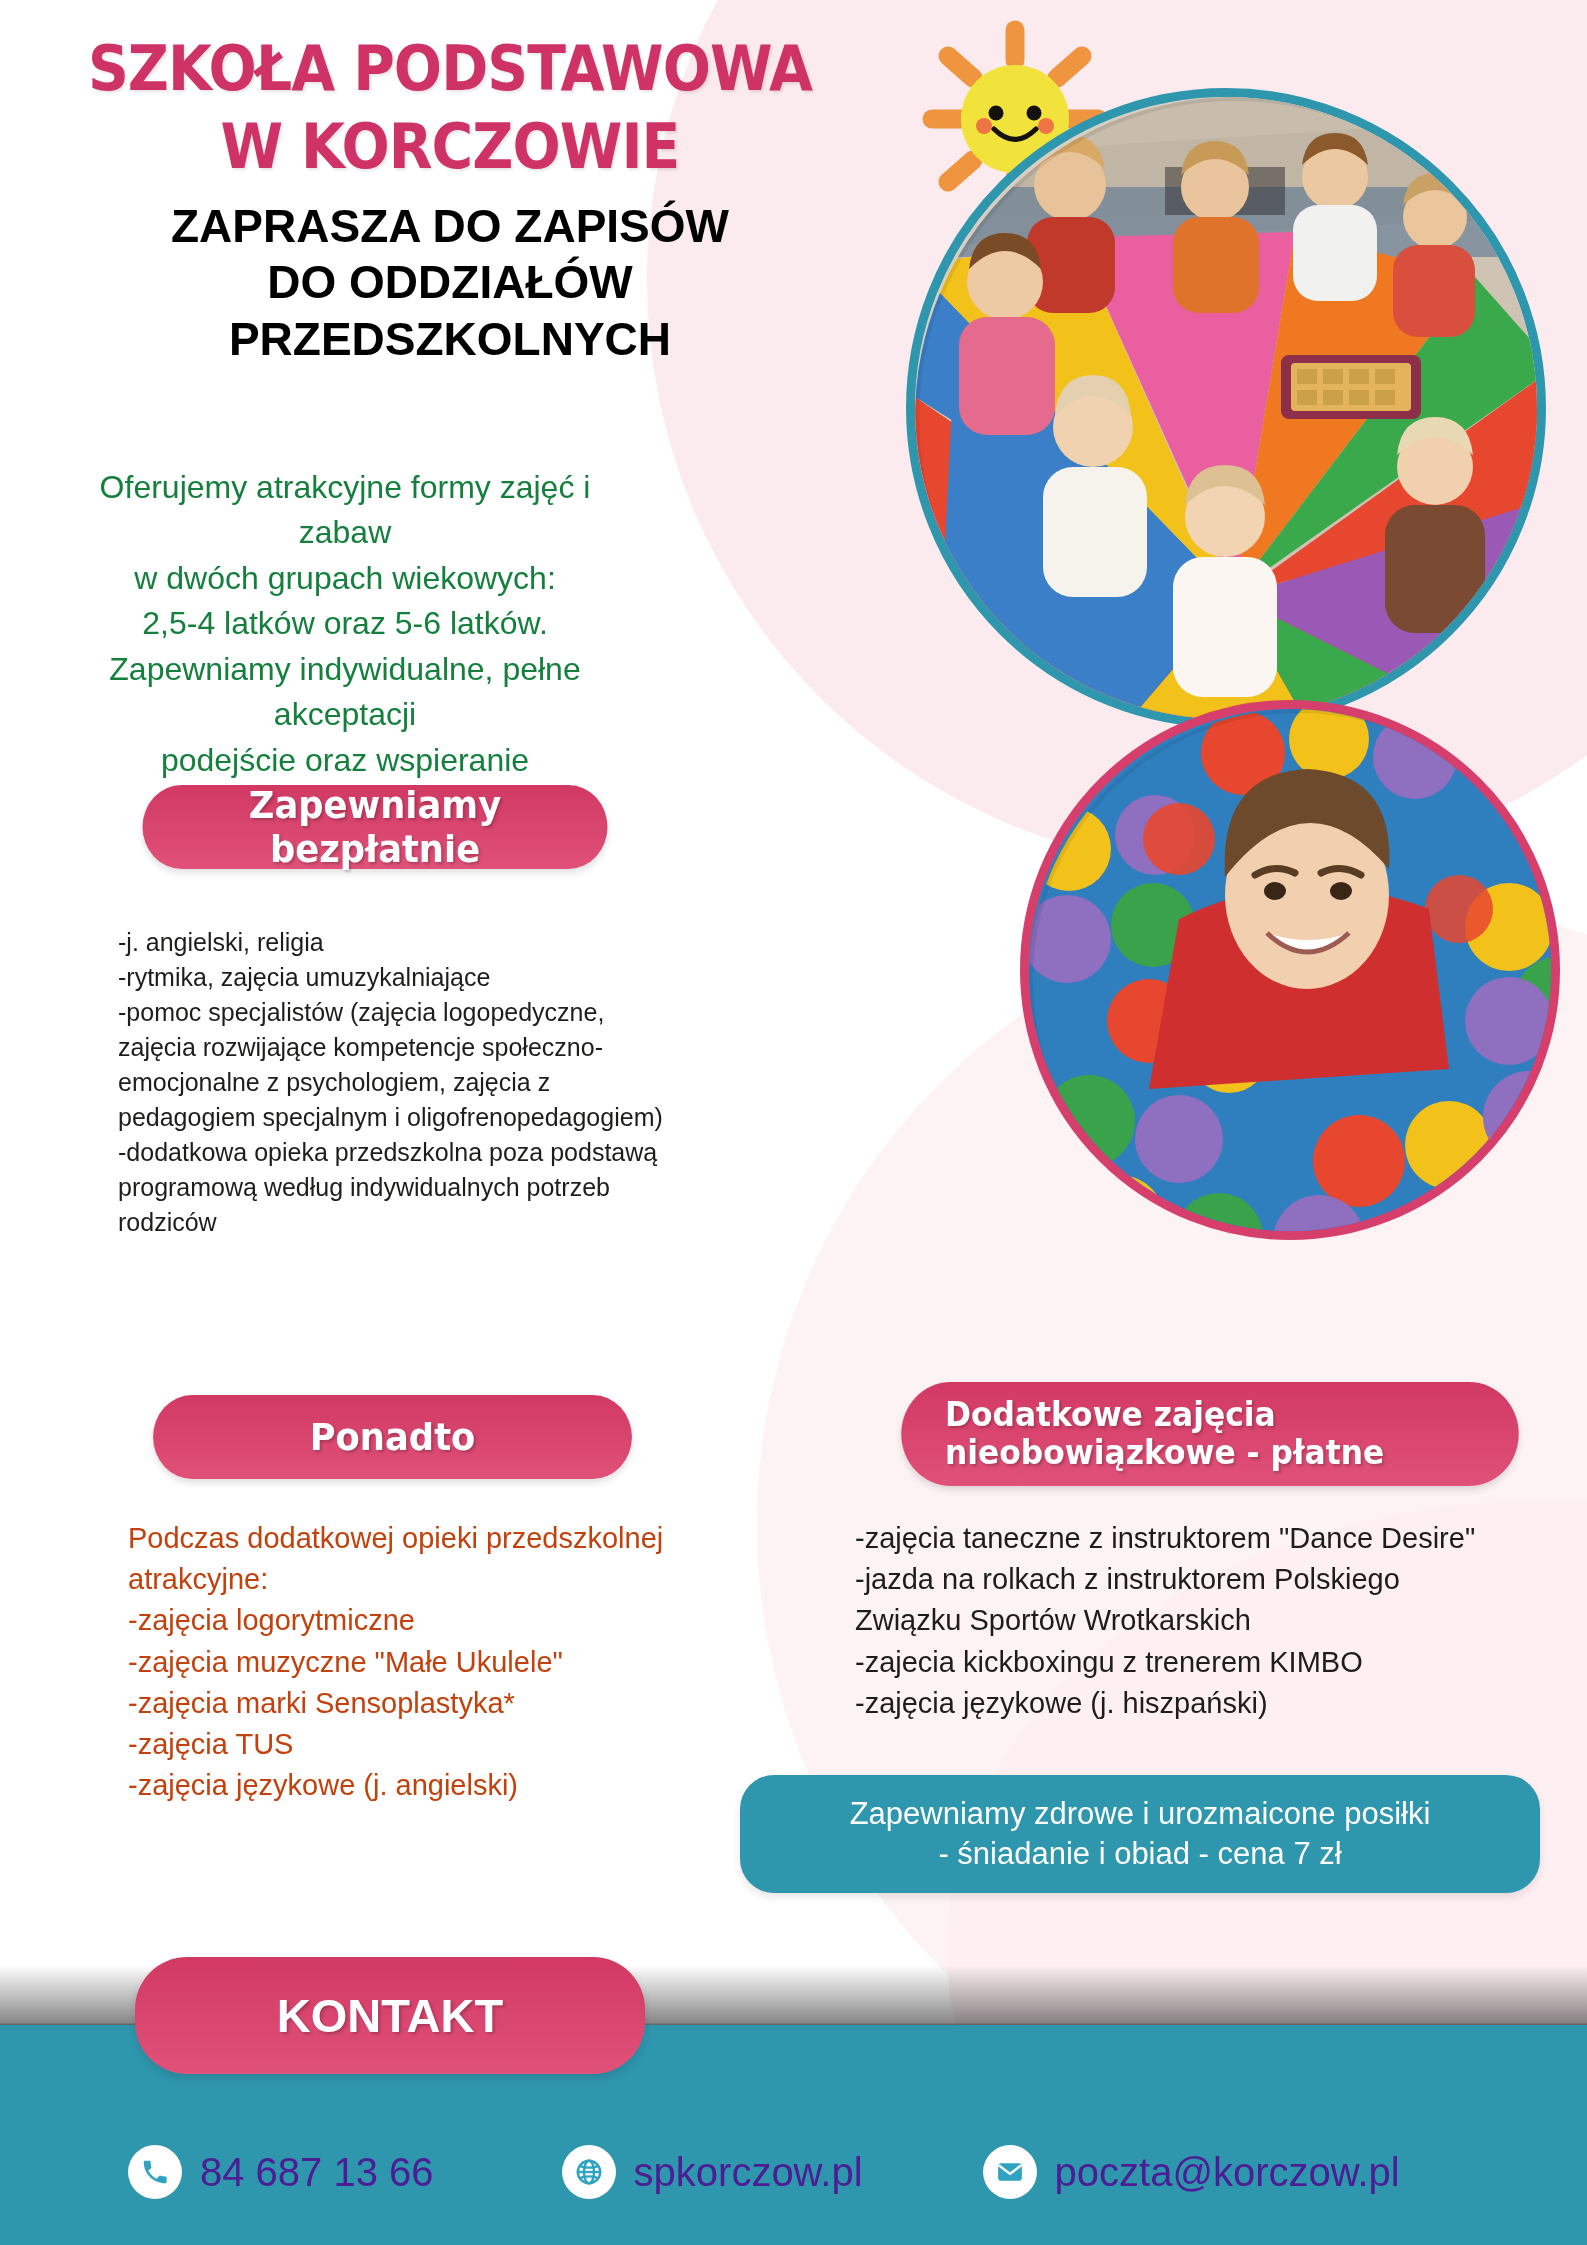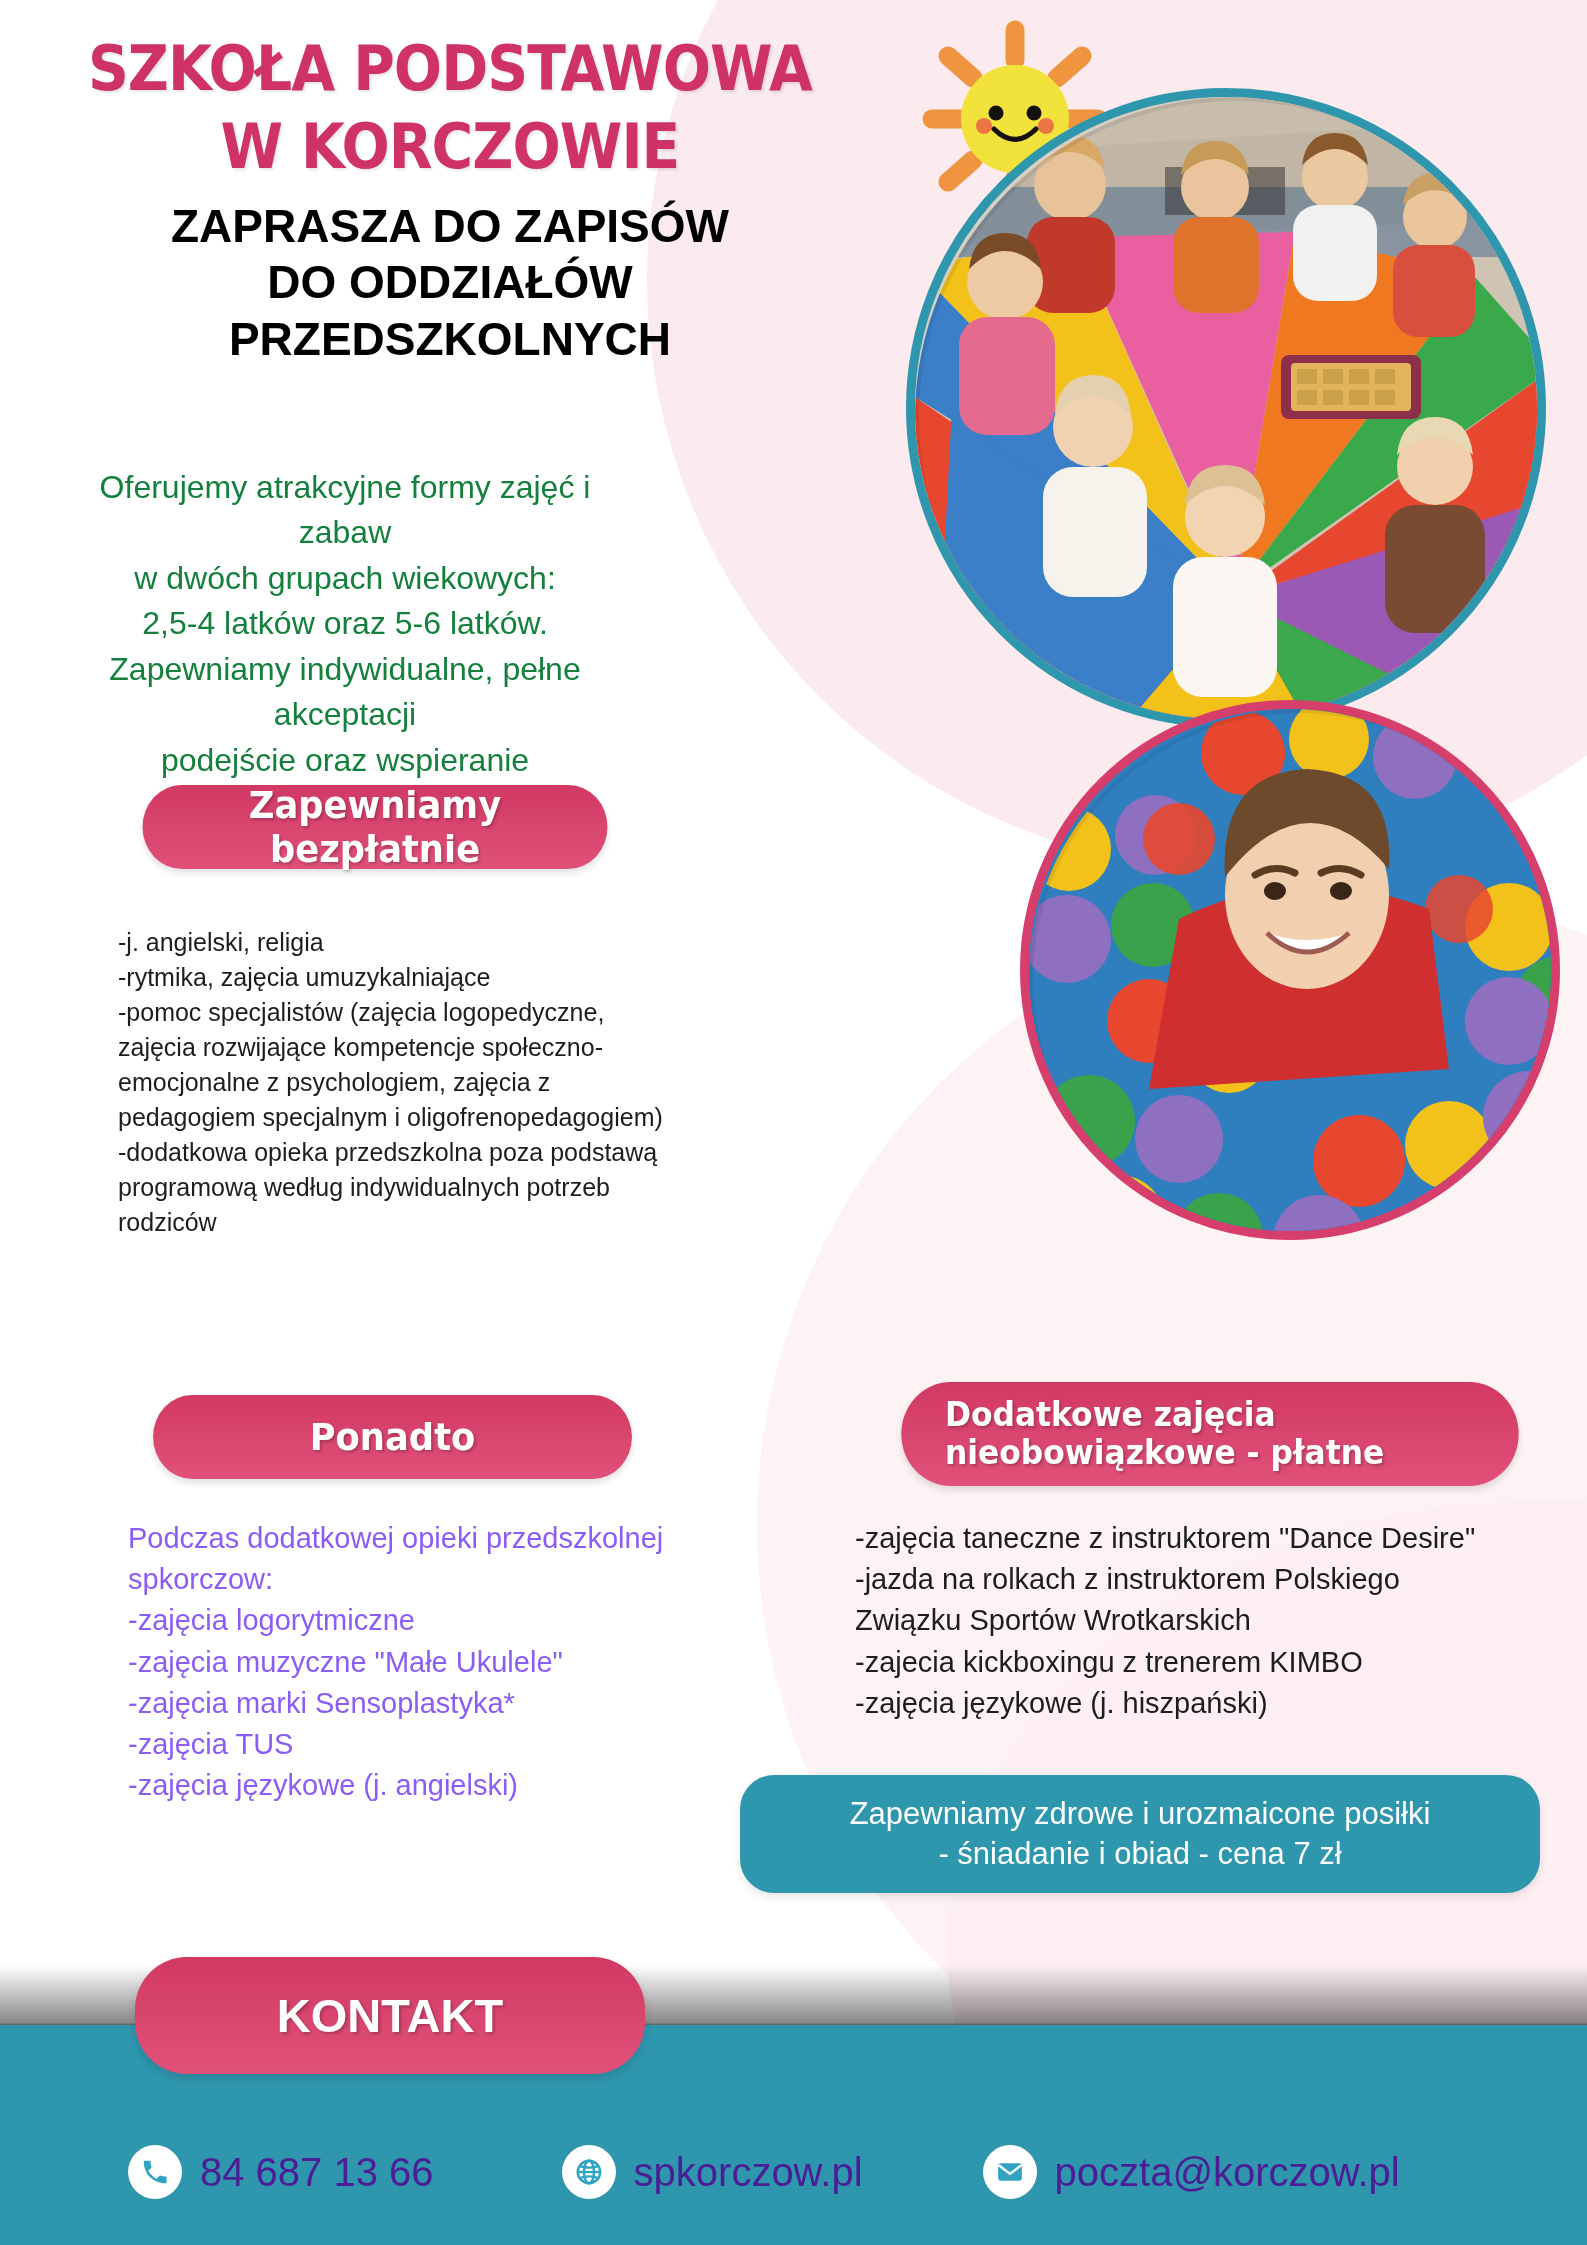--- a/index.html
+++ b/index.html
@@ -187,21 +187,21 @@
     z-index: 6;
   }
   .list-free span { display: block; }
 
   .col-left {
     position: absolute;
     left: 128px; top: 1518px;
     width: 640px;
     font-size: 29px;
     line-height: 1.42;
-    color: #8b5cf6;
+    color: #c2410c;
     z-index: 6;
   }
   .col-left span { display: block; }
 
   .col-right {
     position: absolute;
     left: 855px; top: 1518px;
     width: 720px;
     font-size: 29px;
     line-height: 1.42;
@@ -487,21 +487,21 @@
 
   <div class="pill pill-paid">
     <span class="inner">
       <span>Dodatkowe zajęcia</span>
       <span>nieobowiązkowe - płatne</span>
     </span>
   </div>
 
   <div class="col-left">
     <span>Podczas dodatkowej opieki przedszkolnej</span>
-    <span>spkorczow:</span>
+    <span>atrakcyjne:</span>
     <span>-zajęcia logorytmiczne</span>
     <span>-zajęcia muzyczne "Małe Ukulele"</span>
     <span>-zajęcia marki Sensoplastyka*</span>
     <span>-zajęcia TUS</span>
     <span>-zajęcia językowe (j. angielski)</span>
   </div>
 
   <div class="col-right">
     <span>-zajęcia taneczne z instruktorem "Dance Desire"</span>
     <span>-jazda na rolkach z instruktorem Polskiego</span>

